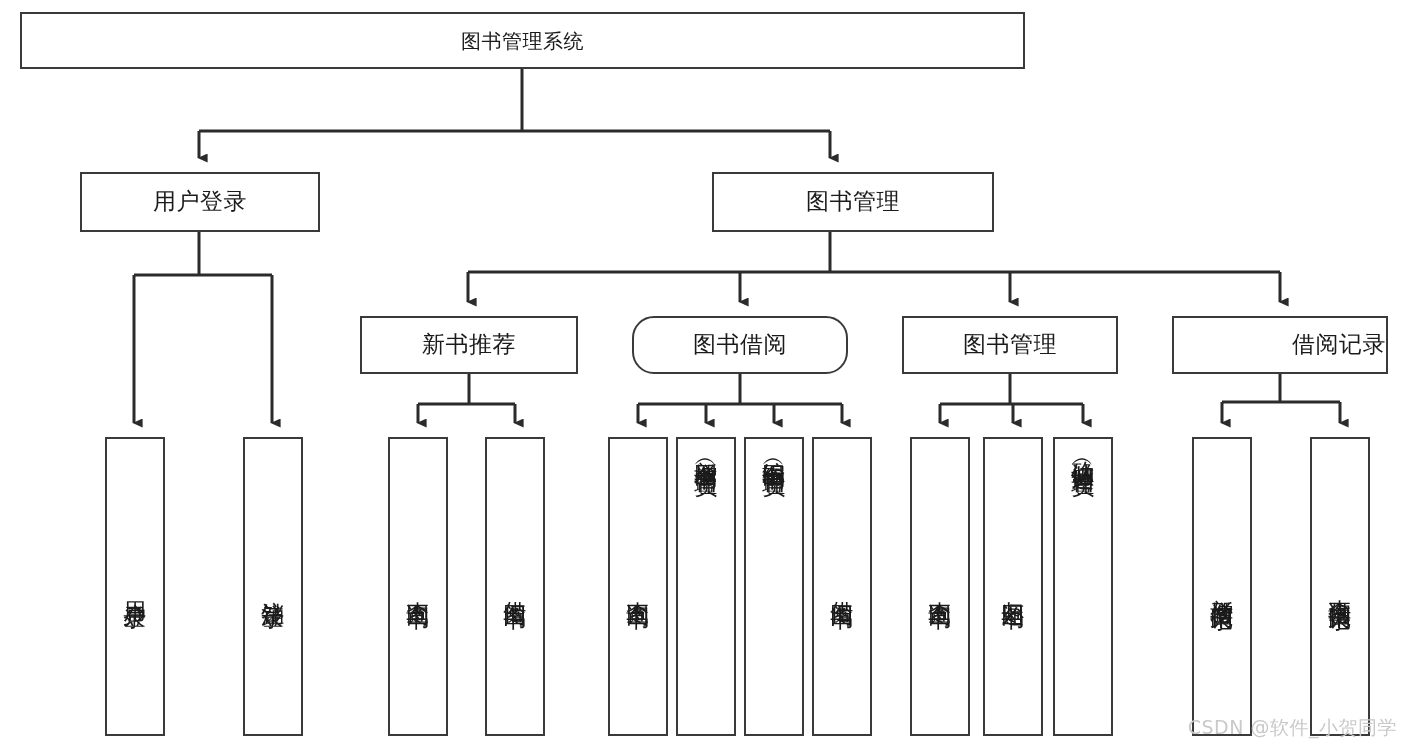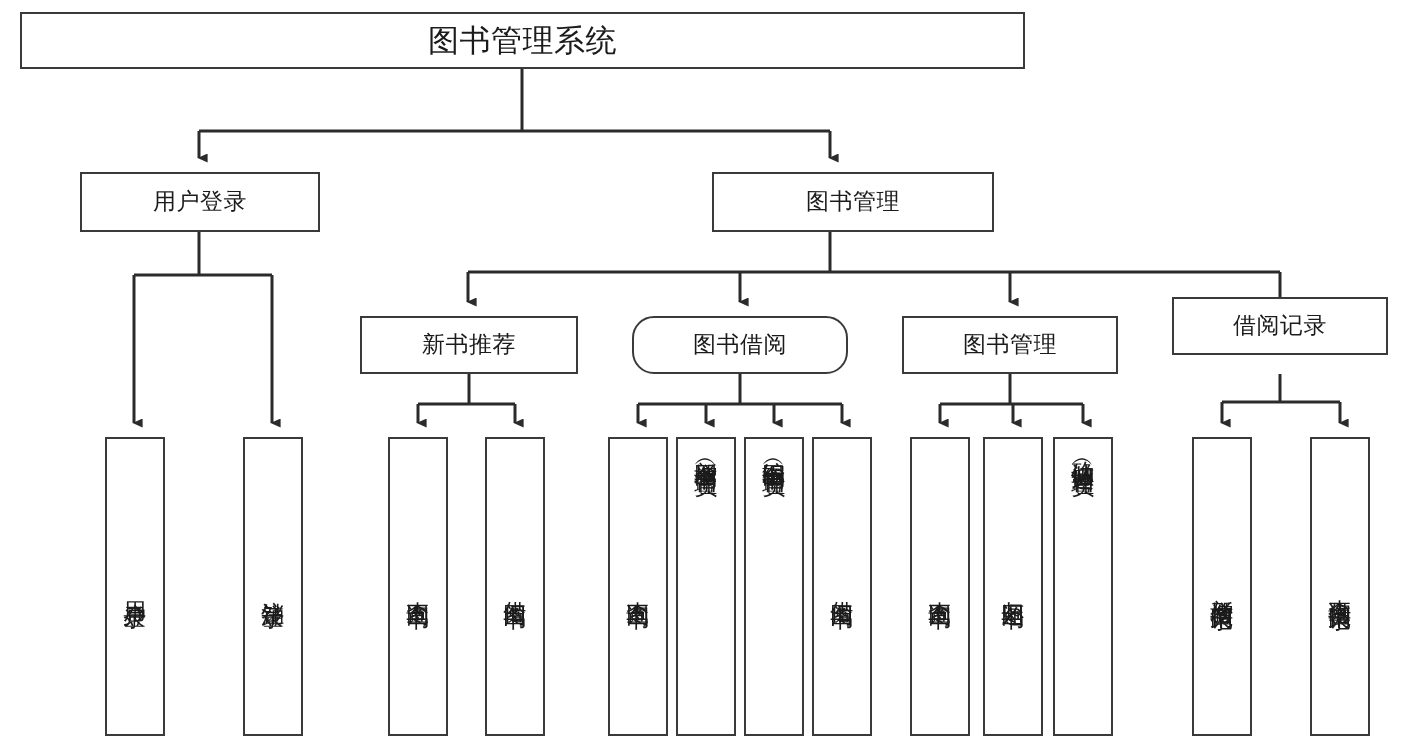--- a/index.html
+++ b/index.html
@@ -42,21 +42,21 @@
     display: block;
     letter-spacing: 0.5px;
   }
   
   .node.horiz .label {
     font-size: 23px;
     line-height: 1.1;
     white-space: nowrap;
   }
   .node.root .label {
-    font-size: 31px;
+    font-size: 20px;
   }
   
   .node.vert {
     align-items: flex-start;
     justify-content: center;
     padding-top: 4px;
   }
   .node.vert .label {
     writing-mode: vertical-rl;
     text-orientation: upright;
@@ -149,21 +149,21 @@
 
   <div class="node horiz" style="left:360px; top:316px; width:218px; height:58px;justify-content:center;">
     <span class="label">新书推荐</span>
   </div>
   <div class="node horiz" style="left:632px; top:316px; width:216px; height:58px;border-radius:22px;">
     <span class="label">图书借阅</span>
   </div>
   <div class="node horiz" style="left:902px; top:316px; width:216px; height:58px;">
     <span class="label">图书管理</span>
   </div>
-  <div class="node horiz" style="left:1172px; top:297px; width:216px; height:58px;">
+  <div class="node horiz" style="left:1172px; top:316px; width:216px; height:58px;justify-content:flex-end;">
     <span class="label">借阅记录</span>
   </div>
 
   <div class="node vert centered" style="left:105px; top:437px; width:60px; height:299px;">
     <span class="label">用户登录</span>
   </div>
   <div class="node vert centered" style="left:243px; top:437px; width:60px; height:299px;">
     <span class="label">注销登录</span>
   </div>
 
@@ -197,14 +197,15 @@
     <span class="label">确认归还（管理员）</span>
   </div>
 
   <div class="node vert centered" style="left:1192px; top:437px; width:60px; height:299px;">
     <span class="label">新增借阅记录</span>
   </div>
   <div class="node vert centered" style="left:1310px; top:437px; width:60px; height:299px;">
     <span class="label">查询借阅记录</span>
   </div>
 
+  <div class="watermark">CSDN @软件_小贺同学</div>
 
 </div>
 
 </body></html>

